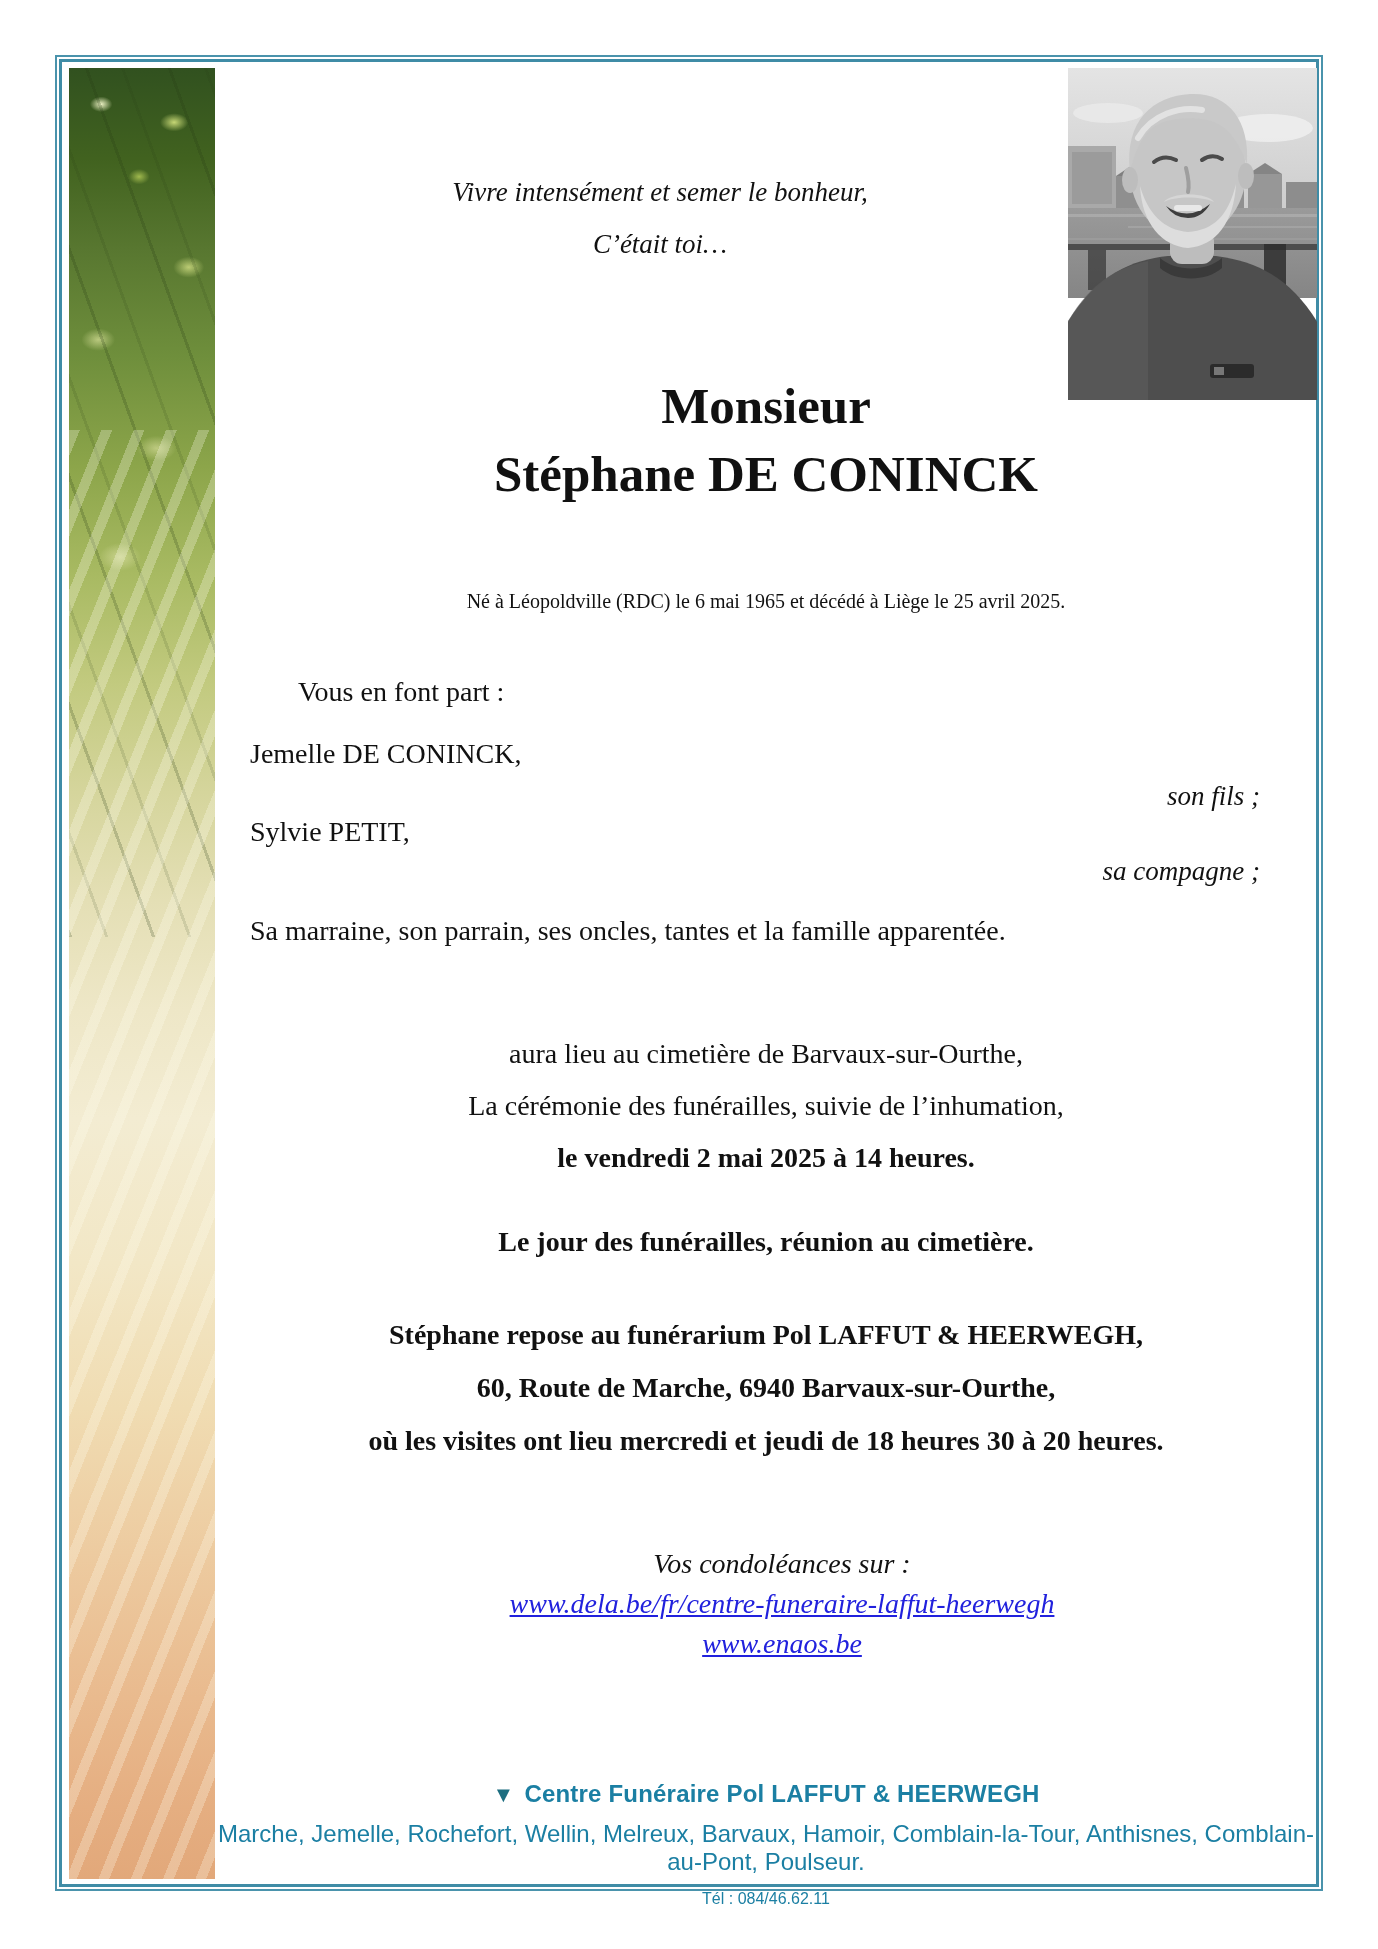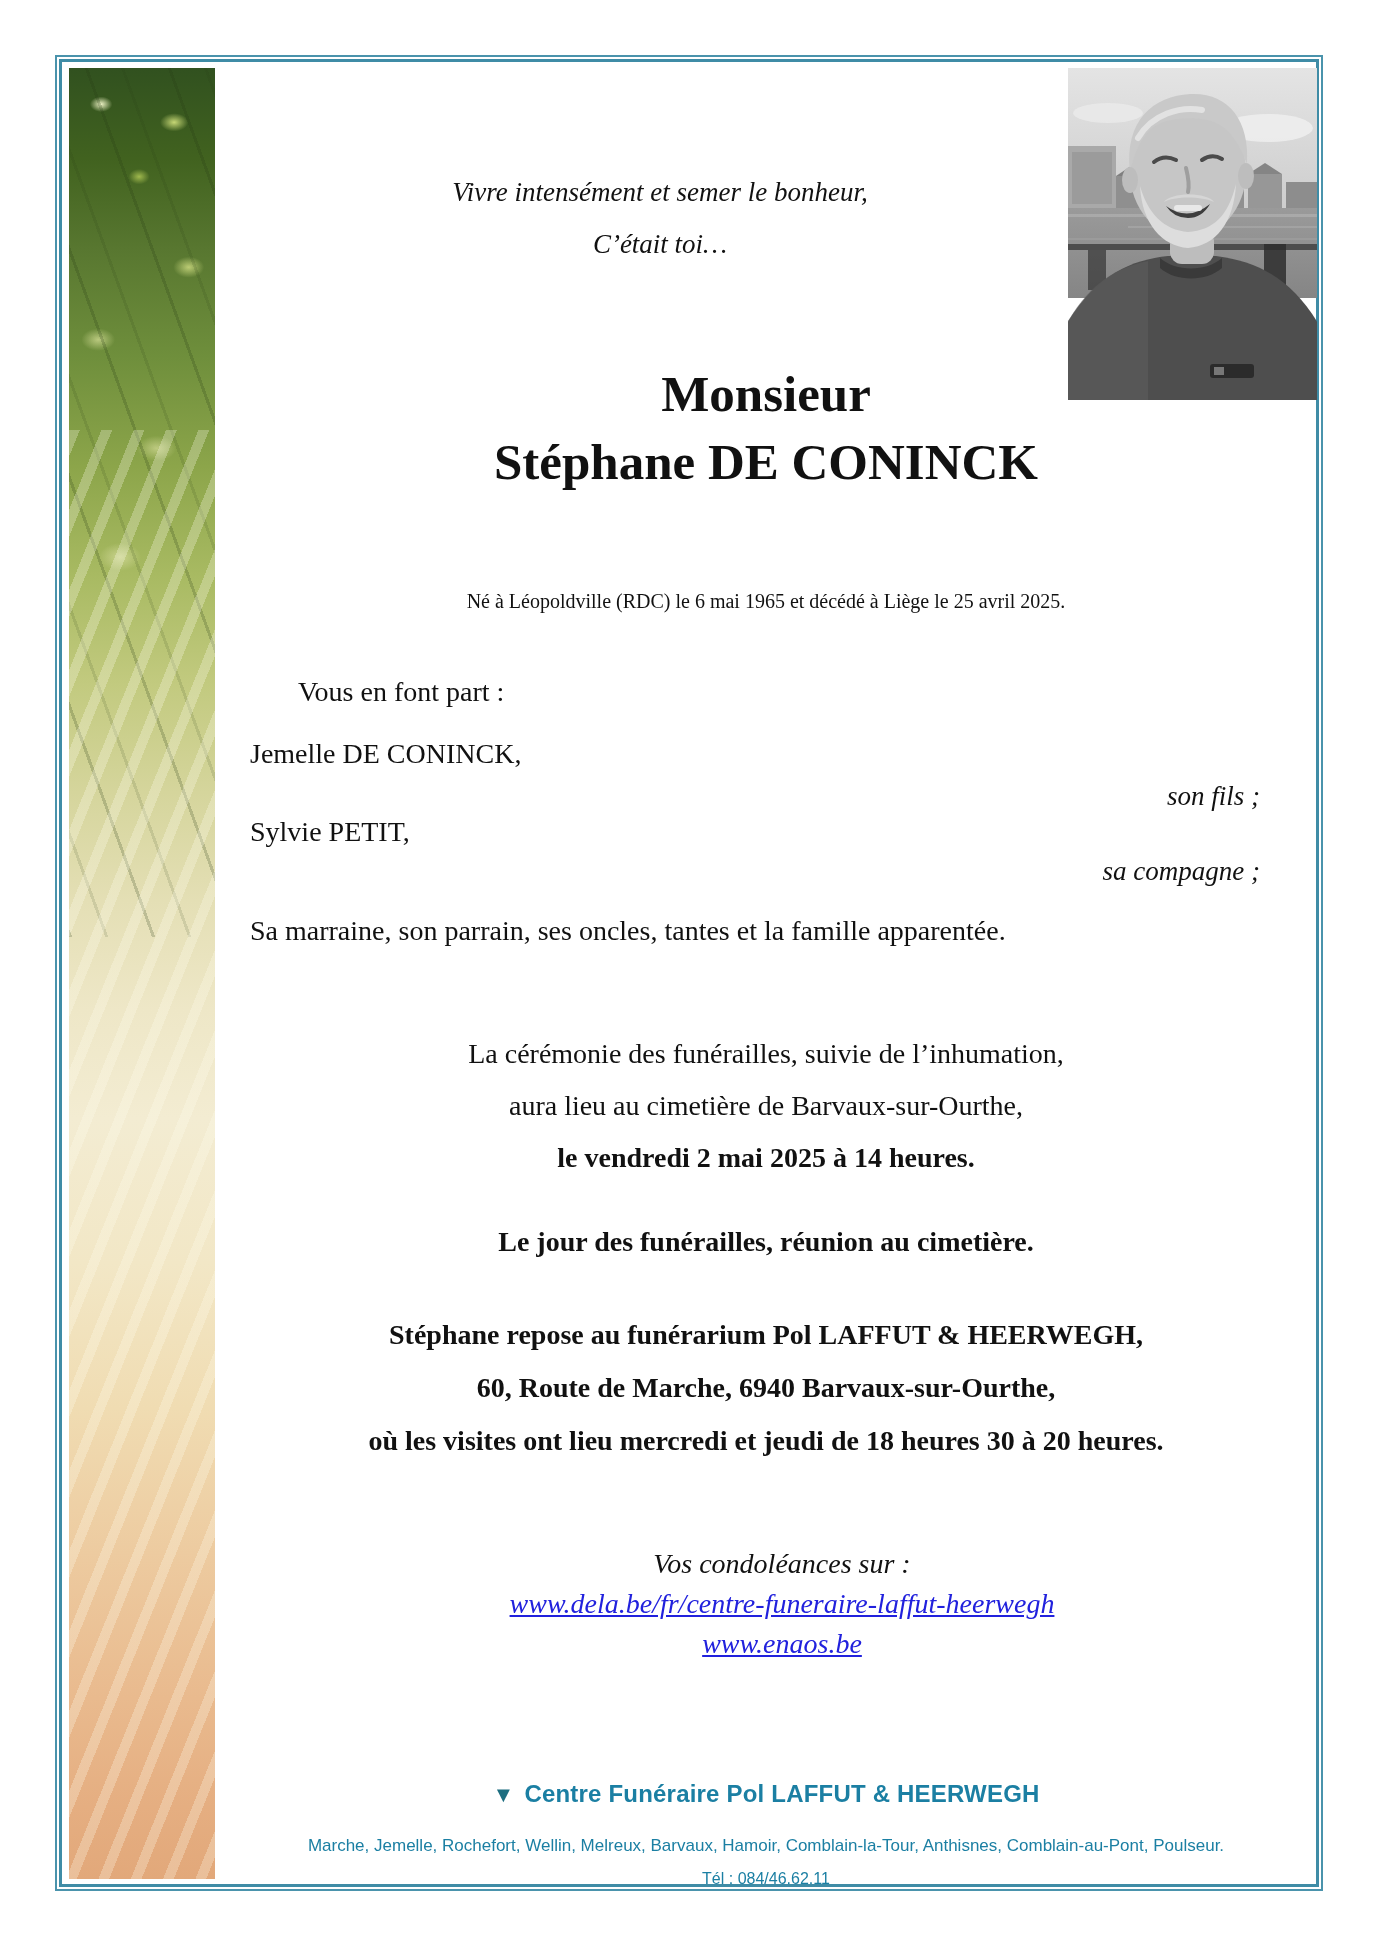--- a/index.html
+++ b/index.html
@@ -46,40 +46,40 @@
       rgba(255,253,238,.5) 0 10px, rgba(255,255,255,0) 10px 30px);
     opacity:.55;
   }
   
   .portrait{position:absolute;left:1068px;top:68px;width:249px;height:332px;}
   .portrait svg{display:block;}
   
   .blk{position:absolute;left:215px;width:1102px;}
   .quote{left:250px;width:820px;top:166px;text-align:center;
          font-style:italic;font-size:27px;line-height:52px;}
-  .title{top:360px;text-align:center;font-weight:bold;font-size:51px;line-height:68px;}
+  .title{top:372px;text-align:center;font-weight:bold;font-size:51px;line-height:68px;}
   .birth{top:562px;text-align:center;font-size:20px;margin-top:28px;}
   .leftcol{left:250px;width:1010px;font-size:28px;}
   .intro{top:676px;margin-left:48px;}
   .name1{top:738px;}
   .rel1{top:781px;text-align:right;font-style:italic;font-size:27px;}
   .name2{top:816px;}
   .rel2{top:856px;text-align:right;font-style:italic;font-size:27px;}
   .extended{top:915px;}
   .ceremony{top:1028px;text-align:center;font-size:28px;line-height:52px;}
   .bold{font-weight:bold;}
   .meeting{top:1226px;text-align:center;font-size:28px;font-weight:bold;}
   .repose{top:1308px;text-align:center;font-size:28px;font-weight:bold;line-height:53px;}
   .condolences{top:1544px;text-align:center;font-style:italic;font-size:28px;line-height:40px;padding-left:16px;}
   .condolences a{color:#2121dd;display:block;}
   
   .footer{top:1780px;text-align:center;font-family:"Liberation Sans", sans-serif;color:#1b7fa3;}
   .footer .company{font-size:24px;font-weight:bold;letter-spacing:.2px;}
   .footer .tri{color:#1d6e80;font-size:22px;margin-right:10px;}
-  .footer .locations{font-size:17px;margin-top:28px;}
+  .footer .locations{font-size:24px;margin-top:12px;}
   .footer .phone{font-size:16px;margin-top:14px;}
 </style>
 </head>
 <body>
 
 <div class="frame-outer">
   <div class="frame-inner"></div>
 </div>
 
 <div class="photo-strip"></div>
@@ -166,22 +166,22 @@
 
 <div class="blk leftcol name1">Jemelle DE CONINCK,</div>
 <div class="blk leftcol rel1">son fils ;</div>
 
 <div class="blk leftcol name2">Sylvie PETIT,</div>
 <div class="blk leftcol rel2">sa compagne ;</div>
 
 <div class="blk leftcol extended">Sa marraine, son parrain, ses oncles, tantes et la famille apparentée.</div>
 
 <div class="blk ceremony">
+  <div>aura lieu au cimetière de Barvaux-sur-Ourthe,</div>
   <div>La cérémonie des funérailles, suivie de l’inhumation,</div>
-  <div>aura lieu au cimetière de Barvaux-sur-Ourthe,</div>
   <div class="bold">le vendredi 2 mai 2025 à 14 heures.</div>
 </div>
 
 <div class="blk meeting">Le jour des funérailles, réunion au cimetière.</div>
 
 <div class="blk repose">
   <div>Stéphane repose au funérarium Pol LAFFUT &amp; HEERWEGH,</div>
   <div>60, Route de Marche, 6940 Barvaux-sur-Ourthe,</div>
   <div>où les visites ont lieu mercredi et jeudi de 18 heures 30 à 20 heures.</div>
 </div>

